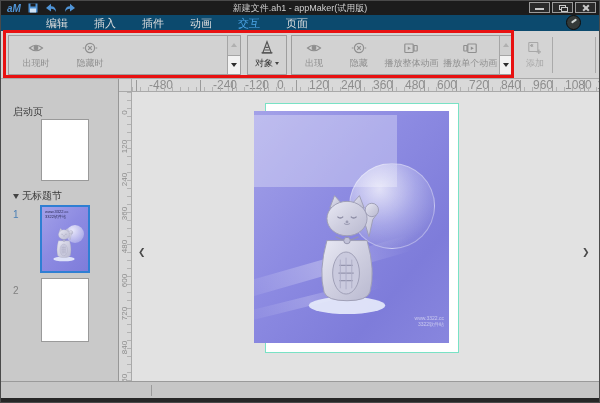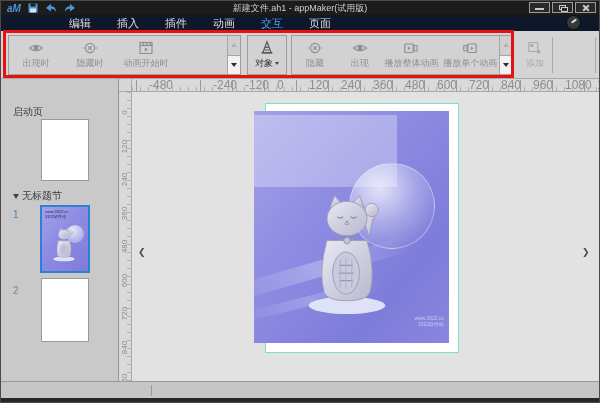--- a/index.html
+++ b/index.html
@@ -14,21 +14,21 @@
   .title-text { position:absolute; left:0; right:0; text-align:center; color:#cfcfcf; font-size:9px; pointer-events:none; }
   .win-controls { position:absolute; right:3px; top:1px; display:flex; gap:2px; }
   .win-btn { width:21px; height:11px; border:1px solid #9b9b9b; background:#2a2a2a; position:relative; }
   .win-btn .dash { position:absolute; left:5px; right:5px; bottom:2px; height:2px; background:#c9c9c9; }
   .win-btn .rest { position:absolute; left:6px; top:2px; width:7px; height:5px; border:1px solid #c9c9c9; }
   .win-btn .rest2 { position:absolute; left:8px; top:4px; width:7px; height:5px; border:1px solid #c9c9c9; background:#2a2a2a; }
   .win-btn .x1,.win-btn .x2 { position:absolute; left:9px; top:1px; width:2px; height:8px; background:#c9c9c9; }
   .win-btn .x1 { transform:rotate(45deg);} .win-btn .x2 { transform:rotate(-45deg);}
 
   
-  .menubar { position:absolute; left:0; top:14px; width:100%; height:16px; background:#0f172a; display:flex; align-items:center; padding-left:68px; gap:26px; }
+  .menubar { position:absolute; left:0; top:14px; width:100%; height:16px; background:#0c4a6e; display:flex; align-items:center; padding-left:45px; gap:26px; }
   .menu-item { color:#dedede; font-size:11px; cursor:default; }
   .menu-item.active { color:#4da6e8; }
   .app-logo-circle { position:absolute; right:18px; top:0px; width:15px; height:15px; border-radius:50%; background:#343a39; border:1px solid #0d0d0d; }
   .app-logo-circle::after { content:""; position:absolute; left:4px; top:4px; width:6px; height:2px; background:#cfd6d4; transform:rotate(-35deg); border-radius:1px; }
 
   
   .ribbon { position:absolute; left:0; top:30px; width:100%; height:48px; background:#d4d4d4; border-bottom:1px solid #a9a9a9; }
   .red-box { position:absolute; left:2px; top:-1px; width:511px; height:48px; border:3px solid #e81111; pointer-events:none; z-index:30; }
   .tool-panel { position:absolute; top:4px; height:40px; background:#d2d2d2; border:1px solid #9e9e9e; display:flex; }
   .tool-btn { display:flex; flex-direction:column; align-items:center; justify-content:center; gap:1px; height:100%; cursor:default; }
@@ -146,29 +146,20 @@
         <span class="lbl">出现时</span>
       </div>
       <div class="tool-btn" style="width:54px;">
         <svg width="16" height="16" viewBox="0 0 16 16" fill="none" stroke="#8f8f8f" stroke-width="1.2">
           <circle cx="8" cy="8" r="4.6"></circle>
             <path d="M6.2 6.2 l3.6 3.6 M9.8 6.2 l-3.6 3.6"></path>
             <path d="M0.8 8 h1.6 M13.6 8 h1.6"></path>
         </svg>
         <span class="lbl">隐藏时</span>
       </div>
-      <div class="tool-btn" style="width:58px;">
-        <svg width="16" height="16" viewBox="0 0 16 16" fill="none" stroke="#8f8f8f" stroke-width="1.2">
-          <rect x="2" y="5.5" width="12" height="8" rx="0.5"></rect>
-            <rect x="2" y="2.5" width="12" height="3"></rect>
-            <path d="M4.5 2.5 l1.5 3 M8 2.5 l1.5 3 M11.5 2.5 l1.5 3"></path>
-            <path d="M6.8 7.5 l3.4 2 -3.4 2 z" fill="#8f8f8f" stroke="none"></path>
-        </svg>
-        <span class="lbl">动画开始时</span>
-      </div>
       <div class="spinner">
         <div class="spin-up">
             <span class="tri-up"></span>
           </div>
         <div class="spin-dn">
             <span class="tri-dn"></span>
           </div>
       </div>
     </div>
 
@@ -177,34 +168,34 @@
         <svg width="16" height="16" viewBox="0 0 16 16" fill="none" stroke="#555555" stroke-width="1.2">
           <path d="M8 1.8 L12.2 12.8 H3.8 Z"></path>
             <path d="M6.3 7.4 h3.4 M5.5 10 h5"></path>
             <path d="M2.5 12.8 h11"></path>
         </svg>
         <span class="lbl"><span>对象</span><span class="tri-small-dn"></span></span>
       </div>
     </div>
 
     <div class="tool-panel" style="left:290px; width:222px;">
+      <div class="tool-btn" style="width:44px;">
+        <svg width="16" height="16" viewBox="0 0 16 16" fill="none" stroke="#8f8f8f" stroke-width="1.2">
+          <path d="M1.5 8 Q8 2.5 14.5 8 Q8 13.5 1.5 8 Z"></path>
+            <circle cx="8" cy="8" r="2.4" fill="#8f8f8f" stroke="none"></circle>
+        </svg>
+        <span class="lbl">出现</span>
+      </div>
       <div class="tool-btn" style="width:46px;">
         <svg width="16" height="16" viewBox="0 0 16 16" fill="none" stroke="#8f8f8f" stroke-width="1.2">
           <circle cx="8" cy="8" r="4.6"></circle>
             <path d="M6.2 6.2 l3.6 3.6 M9.8 6.2 l-3.6 3.6"></path>
             <path d="M0.8 8 h1.6 M13.6 8 h1.6"></path>
         </svg>
         <span class="lbl">隐藏</span>
-      </div>
-      <div class="tool-btn" style="width:44px;">
-        <svg width="16" height="16" viewBox="0 0 16 16" fill="none" stroke="#8f8f8f" stroke-width="1.2">
-          <path d="M1.5 8 Q8 2.5 14.5 8 Q8 13.5 1.5 8 Z"></path>
-            <circle cx="8" cy="8" r="2.4" fill="#8f8f8f" stroke="none"></circle>
-        </svg>
-        <span class="lbl">出现</span>
       </div>
       <div class="tool-btn" style="width:60px;">
         <svg width="16" height="16" viewBox="0 0 16 16" fill="none" stroke="#8f8f8f" stroke-width="1.2">
           <rect x="1.8" y="4" width="8.4" height="8.5" rx="0.8"></rect>
             <rect x="11" y="5.5" width="3.2" height="5.5" rx="0.5"></rect>
             <path d="M4.8 6.4 l3 1.85 -3 1.85 z" fill="#8f8f8f" stroke="none"></path>
         </svg>
         <span class="lbl">播放整体动画</span>
       </div>
       <div class="tool-btn" style="width:58px;">

